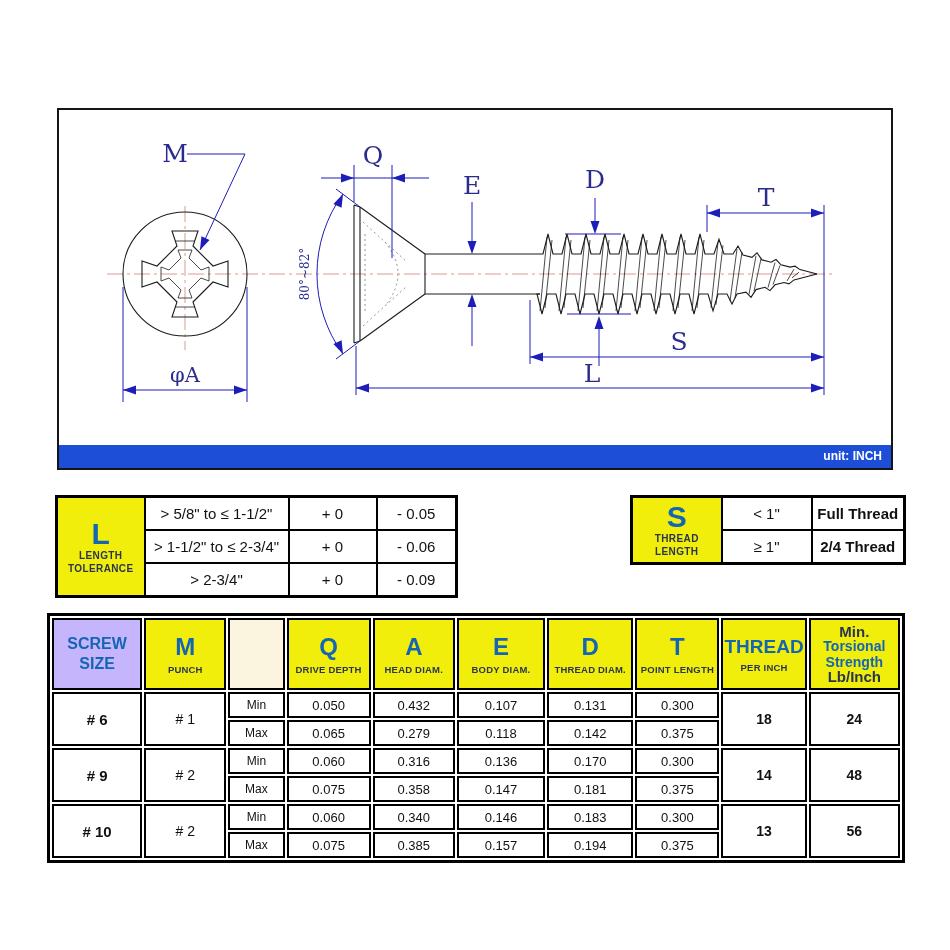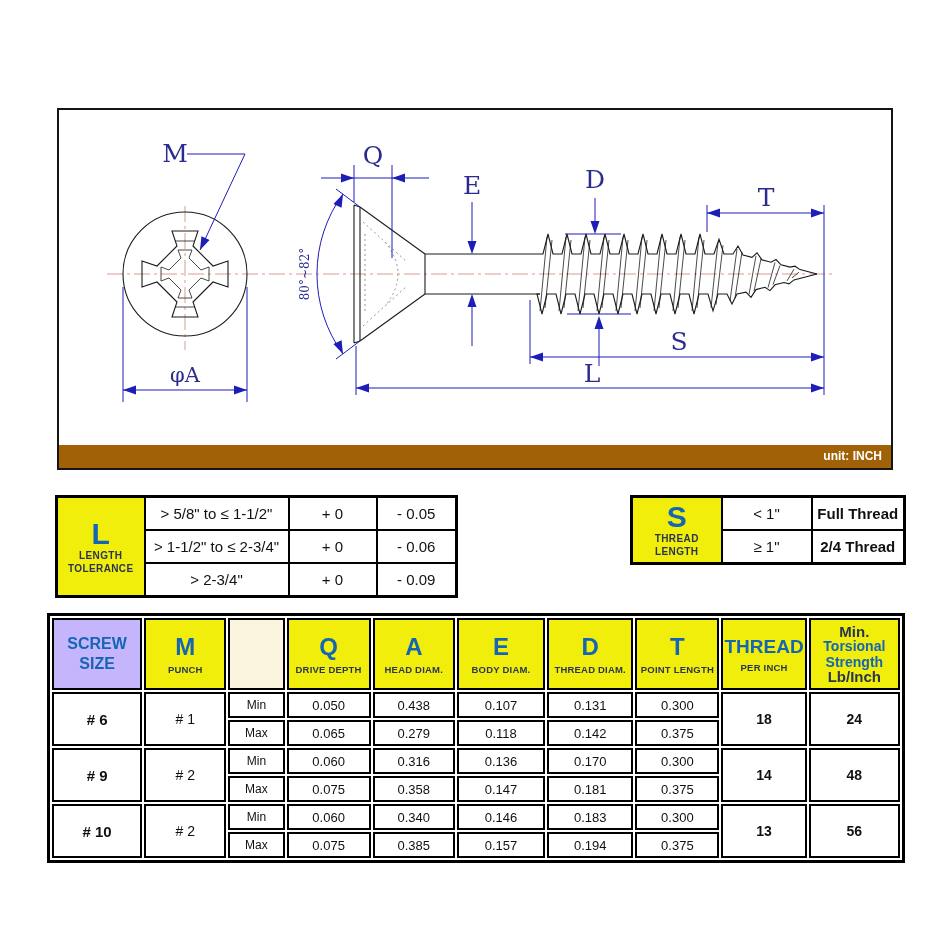--- a/index.html
+++ b/index.html
@@ -2,21 +2,21 @@
 <html><head>
 <meta charset="utf-8">
 <style>
   html,body{margin:0;padding:0;background:#ffffff;}
   .page{position:relative;width:950px;height:950px;background:#fff;overflow:hidden;
         font-family:"Liberation Sans",sans-serif;color:#111;}
 
   
   .drawing-box{position:absolute;left:57px;top:108px;width:832px;height:358px;
                border:2px solid #151515;background:#fff;}
-  .unit-bar{position:absolute;left:0;bottom:0;width:100%;height:23px;background:#a16207;
+  .unit-bar{position:absolute;left:0;bottom:0;width:100%;height:23px;background:#1d4ed8;
             color:#fff;font-size:12px;font-weight:bold;line-height:23px;text-align:right;
             box-sizing:border-box;padding-right:9px;}
   svg .ol{stroke:#1c1c1c;fill:none;stroke-width:1.1px;}
   svg .thin{stroke:#1c1c1c;fill:none;stroke-width:0.8px;}
   svg .hid{stroke:#8a8a8a;fill:none;stroke-width:0.9px;stroke-dasharray:2 3;}
   svg .cl{stroke:#d89a94;fill:none;stroke-width:1px;stroke-dasharray:16 4 3 4;}
   svg .dim{stroke:#1d1db8;fill:none;stroke-width:1px;}
   svg .ar{fill:#1d1db8;stroke:none;}
   svg text.lbl{font-family:"DejaVu Serif","Liberation Serif",serif;fill:#2b2b8f;font-size:25px;}
   svg text.lbl2{font-family:"DejaVu Serif","Liberation Serif",serif;fill:#2b2b8f;font-size:21px;}
@@ -241,21 +241,21 @@
         <div class="st2">Strength</div>
         <div class="st1">Lb/Inch</div>
       </th>
     </tr>
 
     <tr>
       <td class="size" rowspan="2"># 6</td>
       <td class="punch" rowspan="2"># 1</td>
       <td class="mm">Min</td>
       <td>0.050</td>
-      <td>0.438</td>
+      <td>0.432</td>
       <td>0.107</td>
       <td>0.131</td>
       <td>0.300</td>
       <td class="num" rowspan="2">18</td>
       <td class="num" rowspan="2">24</td>
     </tr>
     <tr>
       <td class="mm">Max</td>
       <td>0.065</td>
       <td>0.279</td>

